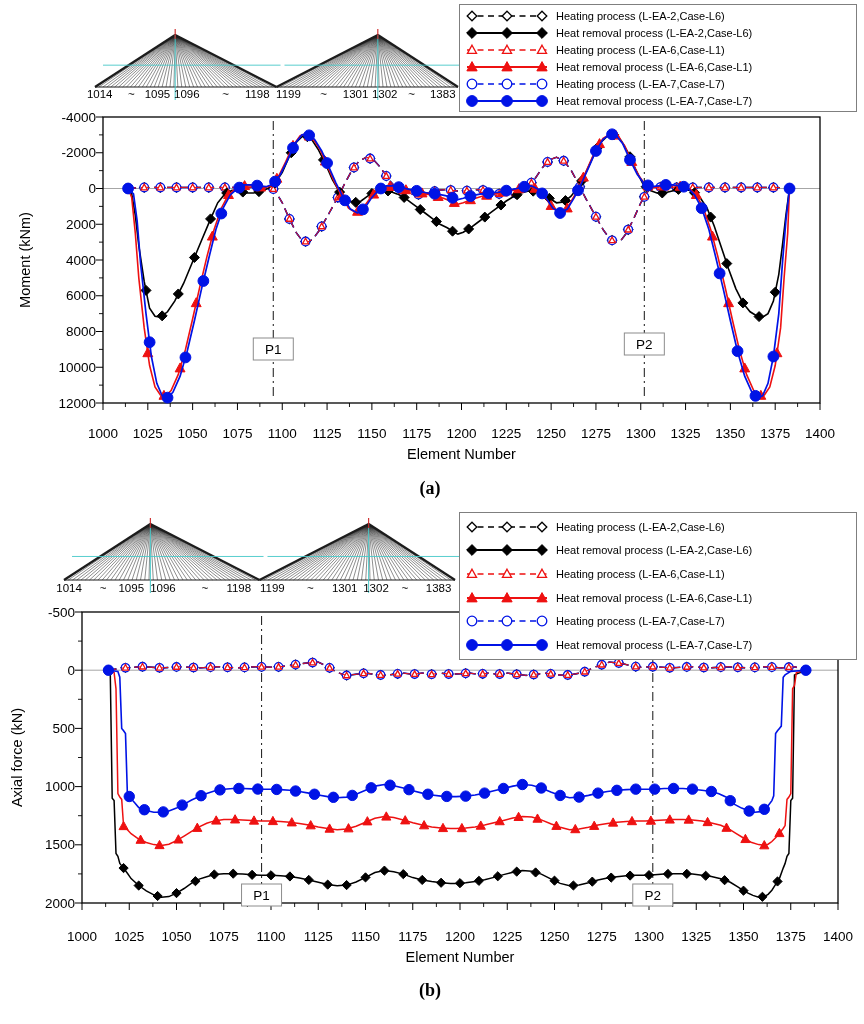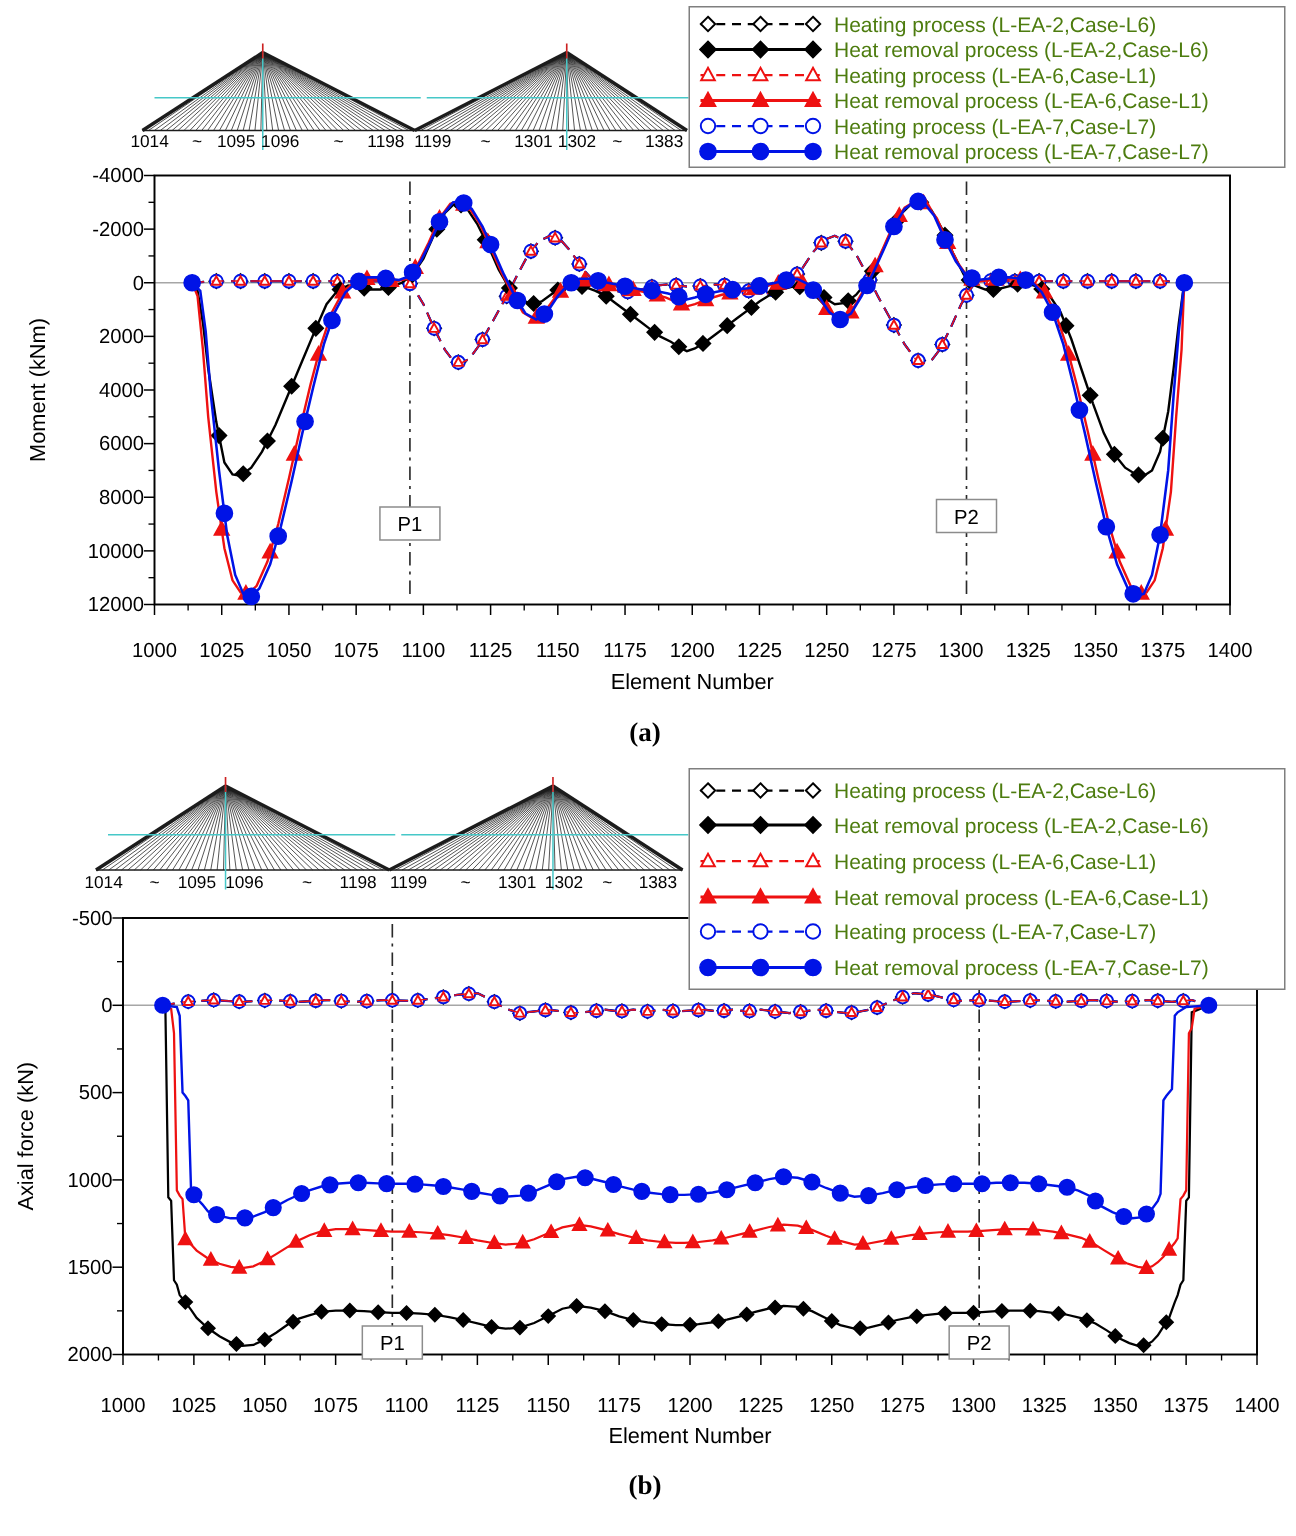--- a/index.html
+++ b/index.html
@@ -4,21 +4,21 @@
 <style>
   html,body{margin:0;padding:0;background:#ffffff;}
   #page{position:relative;width:864px;height:1024px;background:#fff;overflow:hidden;
         font-family:"Liberation Sans",sans-serif;}
   svg{position:absolute;left:0;top:0;}
   svg text{font-family:"Liberation Sans",sans-serif;fill:#000;}
   .legend-box{position:absolute;background:#fff;border:1px solid #7f7f7f;box-sizing:border-box;
               display:flex;flex-direction:column;justify-content:space-around;padding:2px 4px;}
   .legend-row{display:flex;align-items:center;gap:6px;}
   .legend-row svg{position:static;flex:0 0 auto;}
-  .legend-label{font-size:14px;color:#4d7c0f;white-space:nowrap;letter-spacing:0px;}
+  .legend-label{font-size:11px;color:#000000;white-space:nowrap;letter-spacing:0px;}
   .caption{position:absolute;width:120px;text-align:center;
            font-family:"Liberation Serif",serif;font-weight:bold;font-size:18px;color:#000;}
 </style>
 </head>
 <body>
 
 <div id="page">
   <svg id="fig" width="864" height="1024" viewBox="0 0 864 1024">
       <g>
         <line x1="103" y1="188.5" x2="820" y2="188.5" stroke="#a6a6a6" stroke-width="1"></line>

